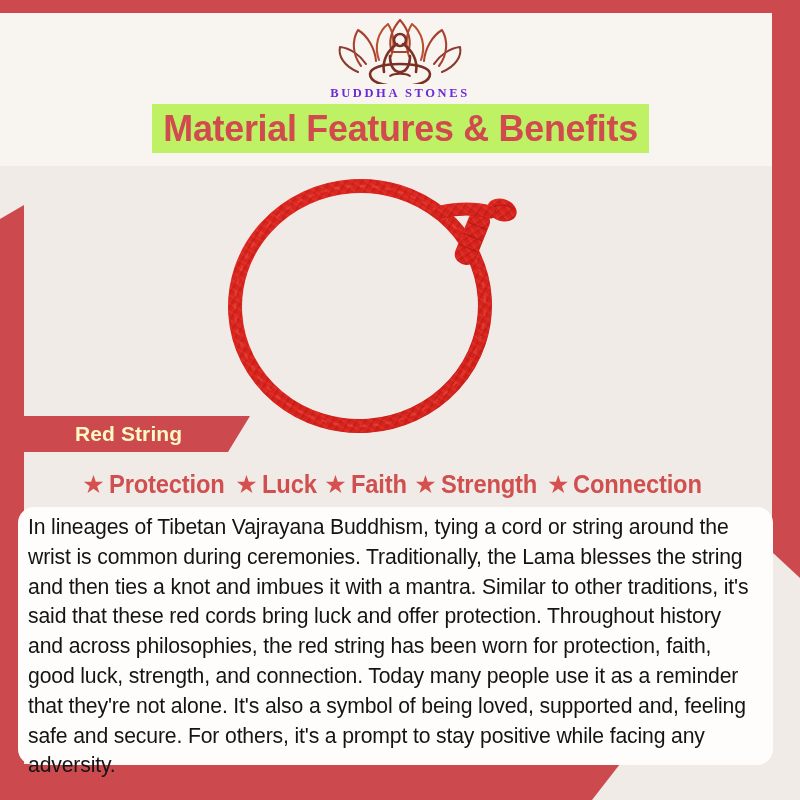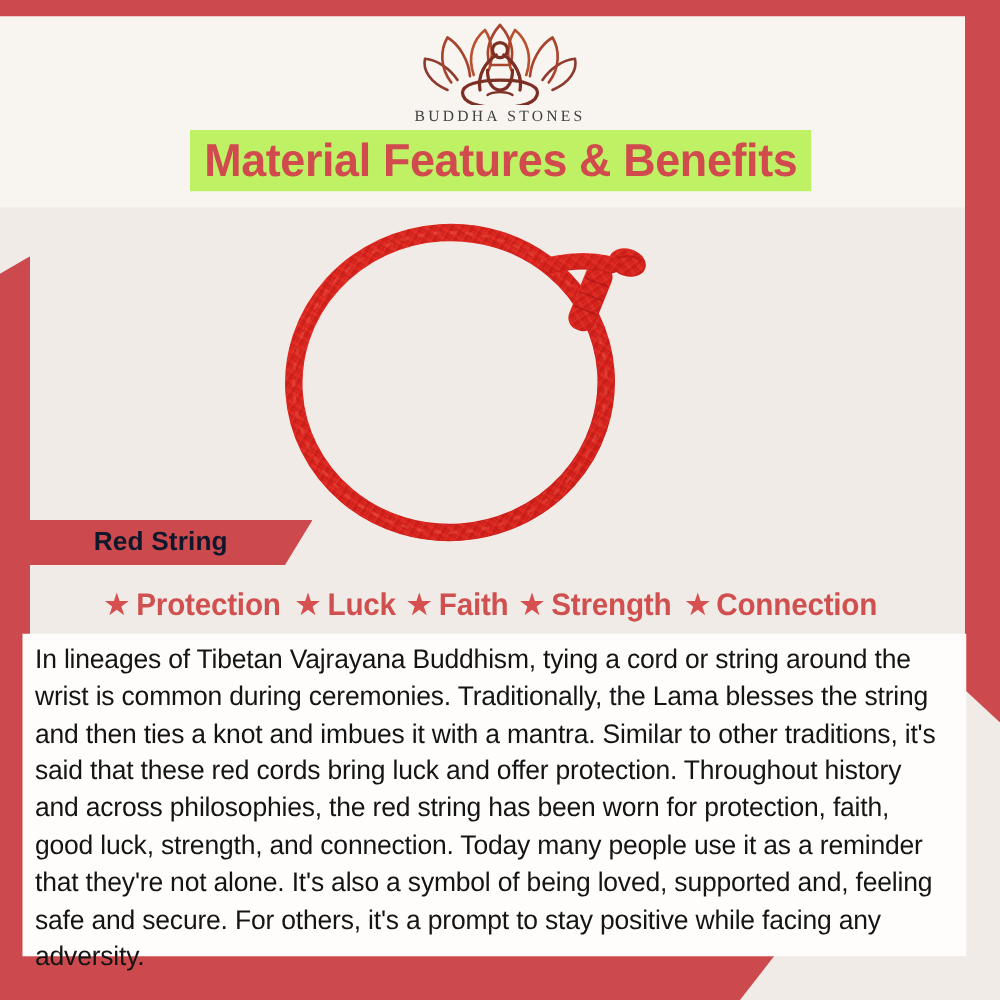--- a/index.html
+++ b/index.html
@@ -70,22 +70,22 @@
   .brand-mark {
     display: block;
     margin: 0 auto;
   }
   .brand-word {
     display: block;
     margin-top: 2px;
     font-family: "Liberation Serif", serif;
     font-size: 12.5px;
     letter-spacing: 2.6px;
-    color: #404040;
-    font-weight: 400;
+    color: #6d28d9;
+    font-weight: 700;
   }
 
   
   .headline-plaque {
     position: absolute;
     left: 152px; top: 104px;
     width: 497px; height: 49px;
     background: #bef264;
     display: flex;
     align-items: center;
@@ -115,21 +115,21 @@
     width: 232px; height: 36px;
     background: #cc4a4e;
     clip-path: polygon(0 0, 100% 0, calc(100% - 22px) 100%, 0 100%);
     display: flex;
     align-items: center;
   }
   .ribbon-text {
     margin-left: 57px;
     font-size: 21px;
     font-weight: bold;
-    color: #0f172a;
+    color: #fef9c3;
     letter-spacing: 0.1px;
   }
 
   
   .benefits {
     position: absolute;
     left: 18px; top: 464px;
     width: 755px; height: 40px;
     display: flex;
     align-items: center;
@@ -158,20 +158,21 @@
   }
 
   
   .copy-panel {
     position: absolute;
     left: 18px; top: 507px;
     width: 755px; height: 258px;
     background: #fefdfc;
     padding: 6px 6px 0 10px;
     box-sizing: border-box;
+    border-radius: 16px;
   }
   .copy-text {
     font-family: "Liberation Sans Narrow", "Liberation Sans", sans-serif;
     font-size: 21.5px;
     line-height: 29.8px;
     color: #141414;
     font-weight: 500;
     margin: 0;
     letter-spacing: -0.15px;
     text-align: left;

